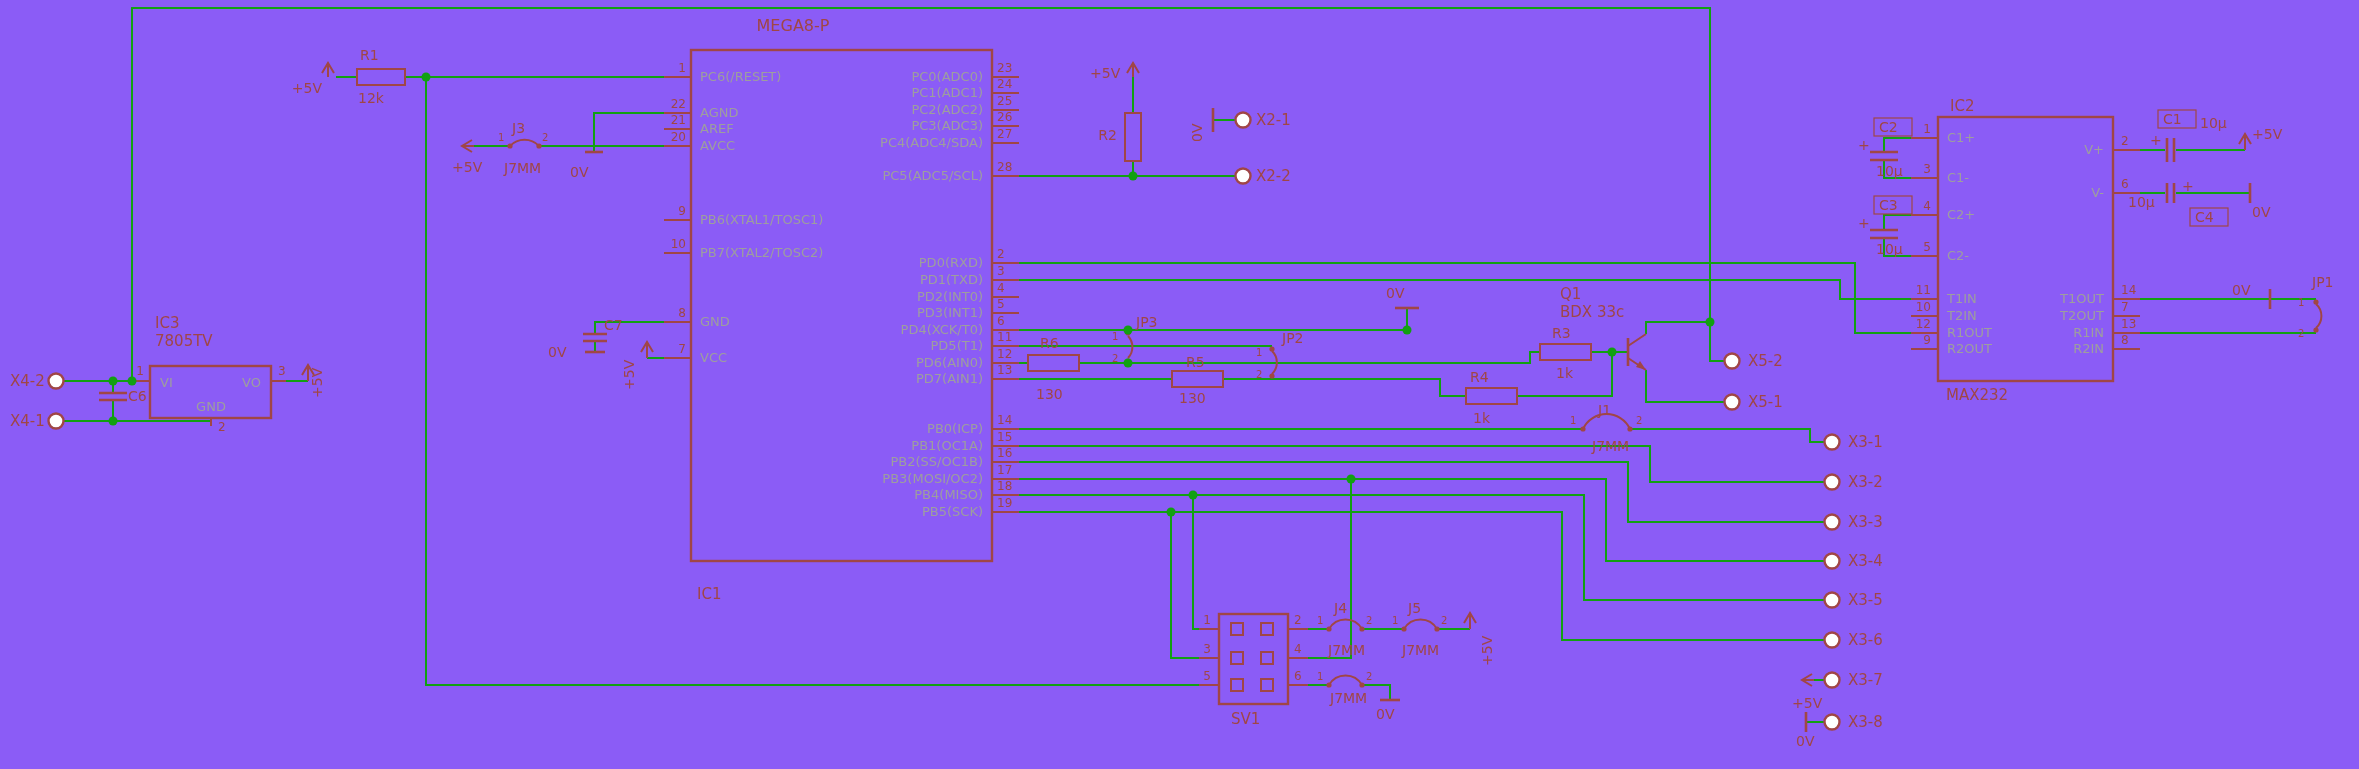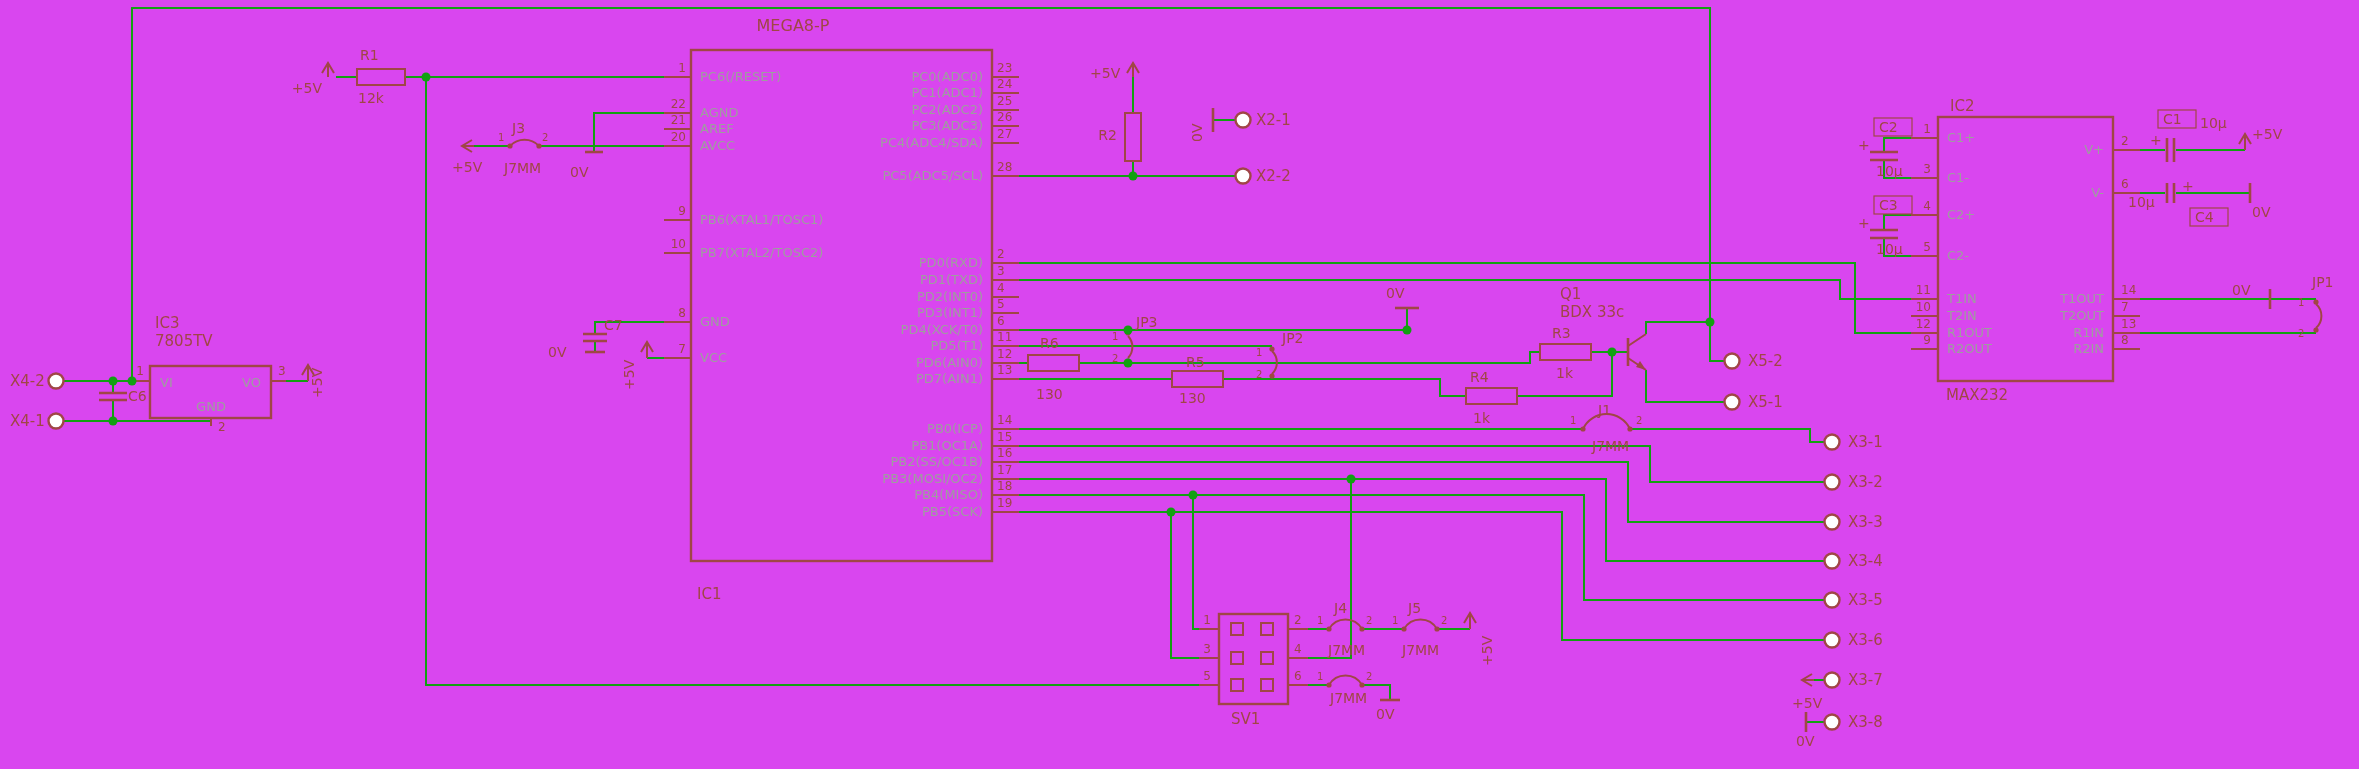--- a/index.html
+++ b/index.html
@@ -1,16 +1,16 @@
 <!DOCTYPE html>
 <html><head>
 <meta charset="utf-8">
 <style>
   html,body{margin:0;padding:0;background:#fff;}
-  #canvas{position:relative;width:2359px;height:769px;background:#d946ef;overflow:hidden;}
+  #canvas{position:relative;width:2359px;height:769px;background:#8b5cf6;overflow:hidden;}
   svg text{font-family:"DejaVu Sans","Liberation Sans",sans-serif;}
   .mt{fill:#a04646;font-size:14px;}
   .bt{fill:#a04646;font-size:15px;}
   .ti{fill:#a04646;font-size:16px;}
   .gt{fill:#9e9e9e;font-size:13px;}
   .pn{fill:#a04646;font-size:12px;}
   .tn{fill:#a04646;font-size:10px;}
   .end{text-anchor:end}.mid{text-anchor:middle}
   path.w{stroke:#12a012;stroke-width:2;fill:none;}
   path.m{stroke:#a04646;stroke-width:2;fill:none;}

